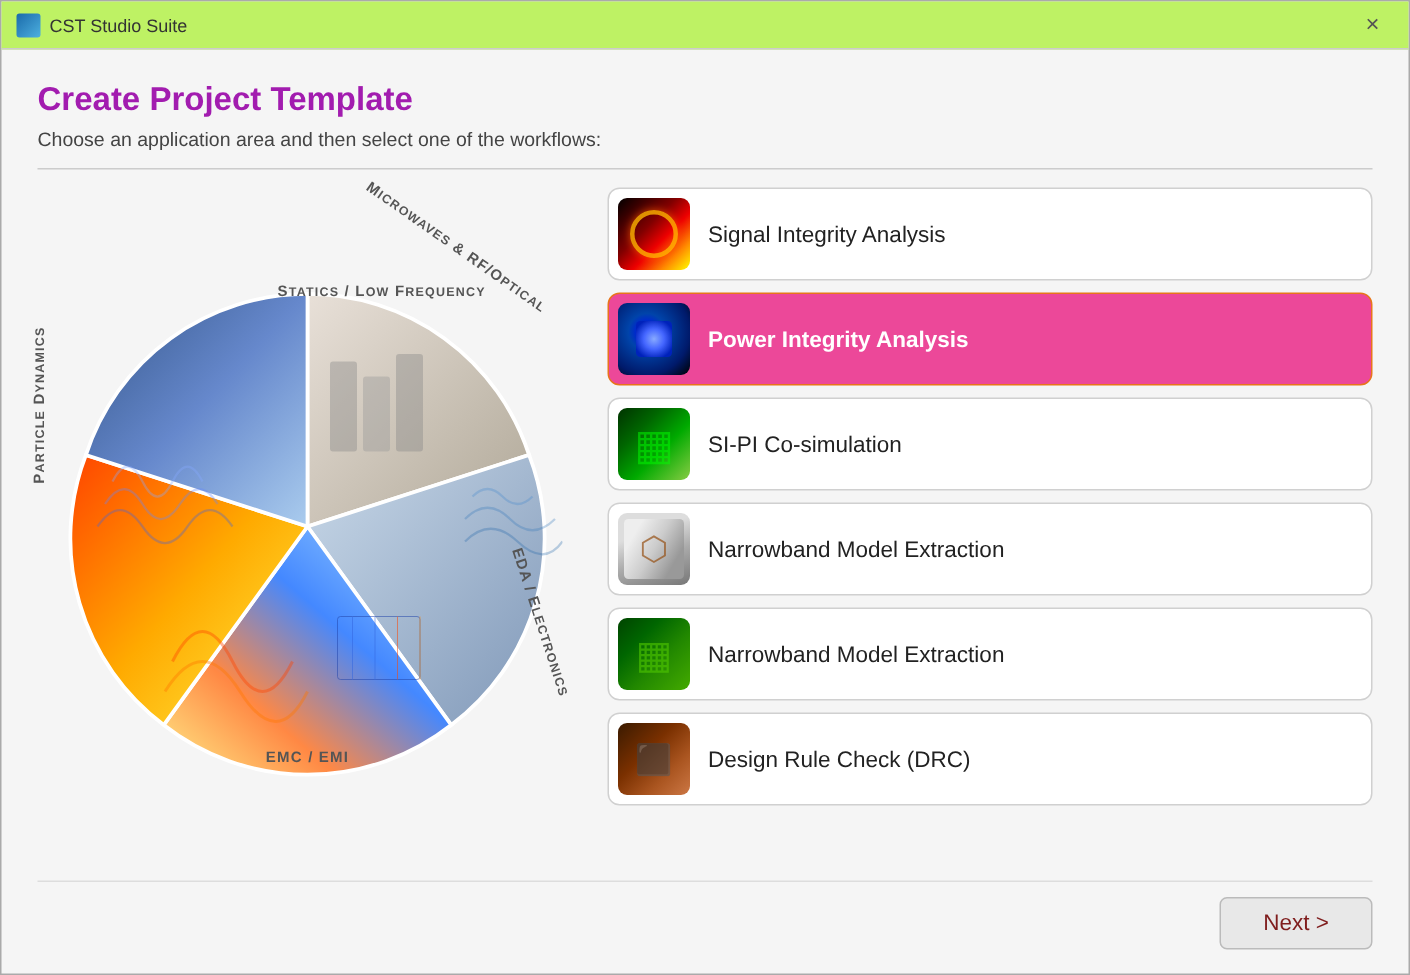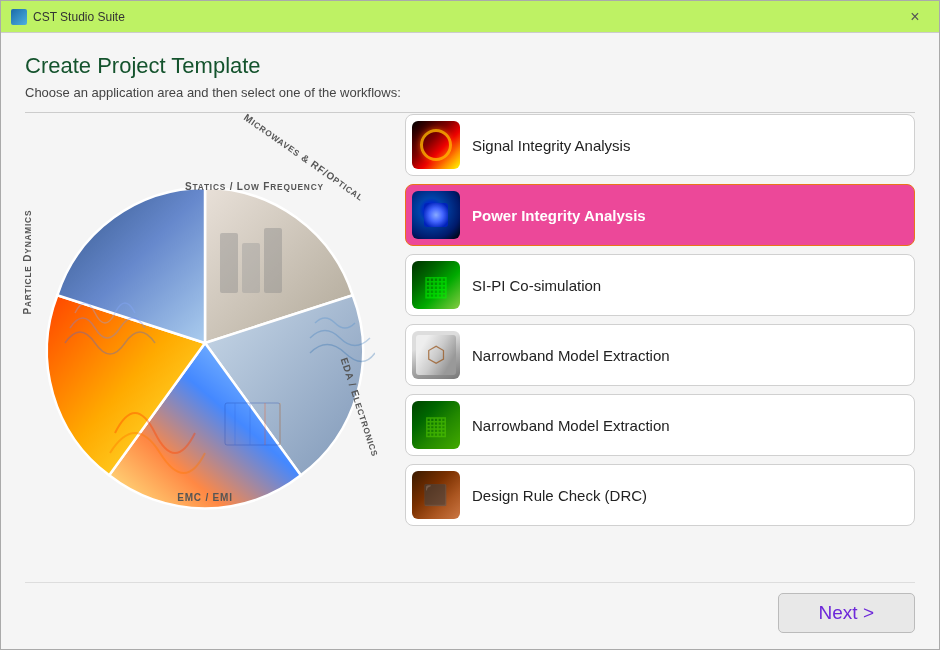--- a/index.html
+++ b/index.html
@@ -54,28 +54,28 @@
       color: #555;
     }
     .content {
       flex: 1;
       padding: 20px 24px 16px 24px;
       display: flex;
       flex-direction: column;
     }
     .page-title {
       font-size: 22px;
-      font-weight: 400;
-      color: #14532d;
+      font-weight: 700;
+      color: #a21caf;
       margin-bottom: 6px;
     }
     .page-subtitle {
       font-size: 13px;
       color: #444;
-      margin-bottom: 1px;
+      margin-bottom: 12px;
       padding-bottom: 12px;
       border-bottom: 1px solid #ccc;
     }
     .main-area {
       display: flex;
       flex: 1;
       gap: 20px;
     }
     .pie-area {
       width: 360px;
@@ -211,26 +211,26 @@
       display: flex;
       justify-content: flex-end;
       align-items: center;
       padding: 10px 0 0 0;
       gap: 10px;
       border-top: 1px solid #ddd;
       margin-top: 10px;
       flex-shrink: 0;
     }
     .btn {
-      padding: 8px 40px;
+      padding: 8px 28px;
       border-radius: 5px;
       border: 1.5px solid #bbb;
       background: #e8e8e8;
-      font-size: 19px;
-      color: #6d28d9;
+      font-size: 15px;
+      color: #7f1d1d;
       cursor: pointer;
       font-family: inherit;
     }
     .btn-primary {
       background: #e8e8e8;
       border-color: #bbb;
     }
   </style>
 </head>
 <body>

